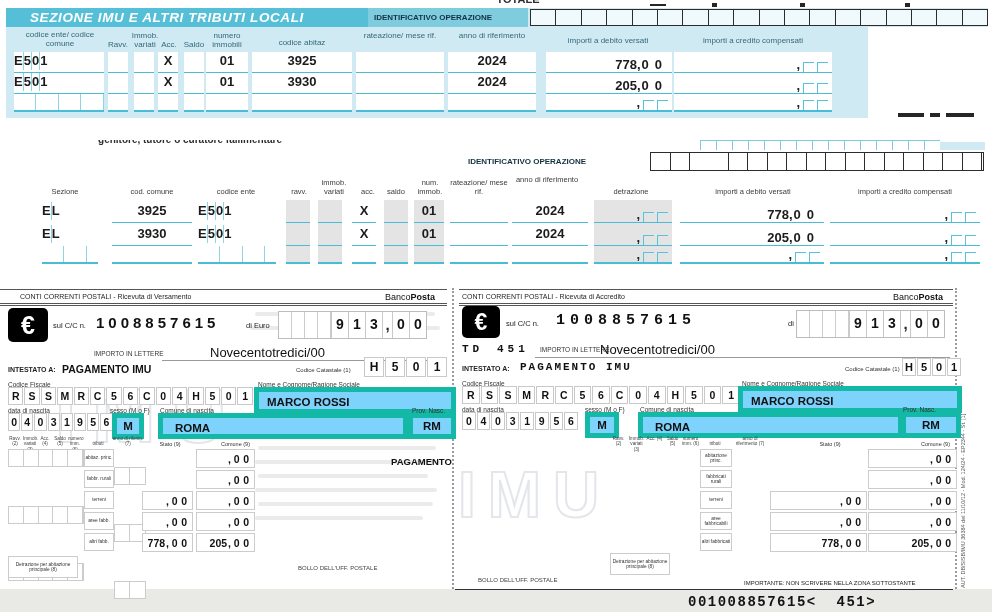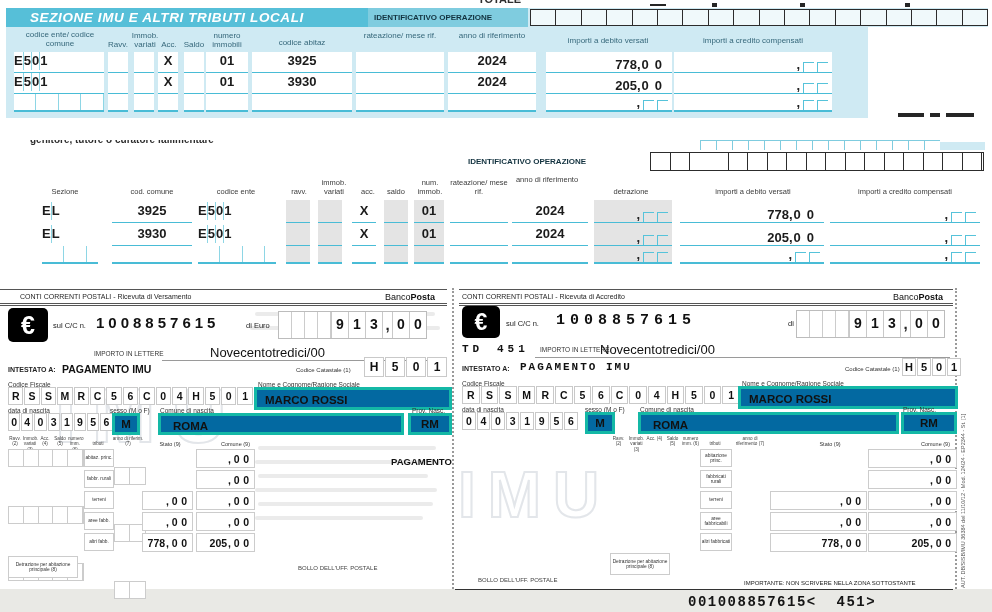--- a/index.html
+++ b/index.html
@@ -21,39 +21,39 @@
   .cellg{background:#e4e4e4;border-bottom:2px solid #49bcd6;}
   .val{font-weight:bold;font-size:13px;color:#1b1b1b;text-align:center;line-height:18px;}
   .chgrid .ch{display:inline-block;text-align:center;border-left:1px solid #8ed6e5;font-weight:bold;font-size:13px;color:#1b1b1b;line-height:18px;}
   .chgrid .ch:first-child{border-left:none;}
   .ente-ticks{background-image:repeating-linear-gradient(90deg,transparent 0 21.5px,#8ed6e5 21.5px 22.5px);}
   .amt{display:flex;align-items:flex-end;justify-content:flex-end;font-weight:bold;font-size:13px;color:#1b1b1b;padding-right:4px;}
   .amt .dd{letter-spacing:6px;margin-left:1px;}
   .eamt{display:flex;align-items:flex-end;justify-content:flex-end;gap:3px;padding-right:4px;font-weight:bold;font-size:13px;}
   .tk{width:10px;height:9px;border-left:1px solid #56c3da;border-top:1px solid #56c3da;}
   .clip{overflow:hidden;}
-  .fragtext{font-weight:bold;font-size:11px;color:#2e2e2e;white-space:nowrap;}
+  .fragtext{font-weight:bold;font-size:11px;color:#2e2e2e;white-space:nowrap;text-align:center;}
   .fragbar{background:#262626;}
   .fragboxes{background-color:#ffffff;border:1px solid #7fccdf;background-image:repeating-linear-gradient(90deg,transparent 0 15px,#7fccdf 15px 16px);}
   
   .sliphead{font-size:7px;color:#1d1d1d;white-space:nowrap;}
   .brand{font-size:9px;color:#111;}
   .brand b{font-weight:bold;}
   .rule{background:#555;height:1px;}
   .euro-box{background:#000;color:#fff;border-radius:5px;display:flex;align-items:center;justify-content:center;font-weight:bold;}
   .lab{font-size:7.5px;color:#222;white-space:nowrap;}
   .microlab{font-size:6px;color:#333;white-space:nowrap;}
   .bigval{font-weight:bold;font-size:15px;letter-spacing:4px;color:#111;white-space:nowrap;}
   .mono{font-family:"Liberation Mono","DejaVu Sans Mono",monospace;}
   .numrow{display:flex;align-items:stretch;border:1px solid #bcbcbc;background:#fff;}
   .numrow .lead{background-image:repeating-linear-gradient(90deg,transparent 0 12px,#cccccc 12px 13px);}
   .numrow .digits{display:flex;}
   .numrow .digits .ch{width:16px;border-left:1px solid #c9c9c9;text-align:center;font-weight:bold;font-size:14px;line-height:24px;color:#111;}
   .comma-big{width:9px;font-weight:bold;font-size:15px;line-height:25px;border-left:1px solid #c9c9c9;text-align:center;}
-  .boxed{border:3px solid #14b8a6;background:#0369a1;}
+  .boxed{border:5px solid #14b8a6;background:#7dd3fc;}
   .cfrow{display:flex;gap:1px;}
   .cfrow .ch{height:16px;border:1px solid #c9c9c9;background:#fff;text-align:center;font-weight:bold;font-size:10.5px;line-height:16px;color:#111;}
   .cf-l .ch{flex:0 0 13.4px;}
   .cf-r .ch{flex:0 0 15.6px;}
   .dob-l .ch{flex:0 0 10.2px;}
   .dob-r .ch{flex:0 0 11.6px;}
   .cat .ch{flex:0 0 18px;height:18px;font-size:12px;line-height:18px;}
   .cat-r .ch{flex:0 0 12px;height:16px;font-size:11px;line-height:16px;}
   .fieldtxt{font-weight:bold;font-size:11.5px;color:#111;white-space:nowrap;}
   .tinylab{font-size:4.6px;color:#444;text-align:center;line-height:1.15;}

